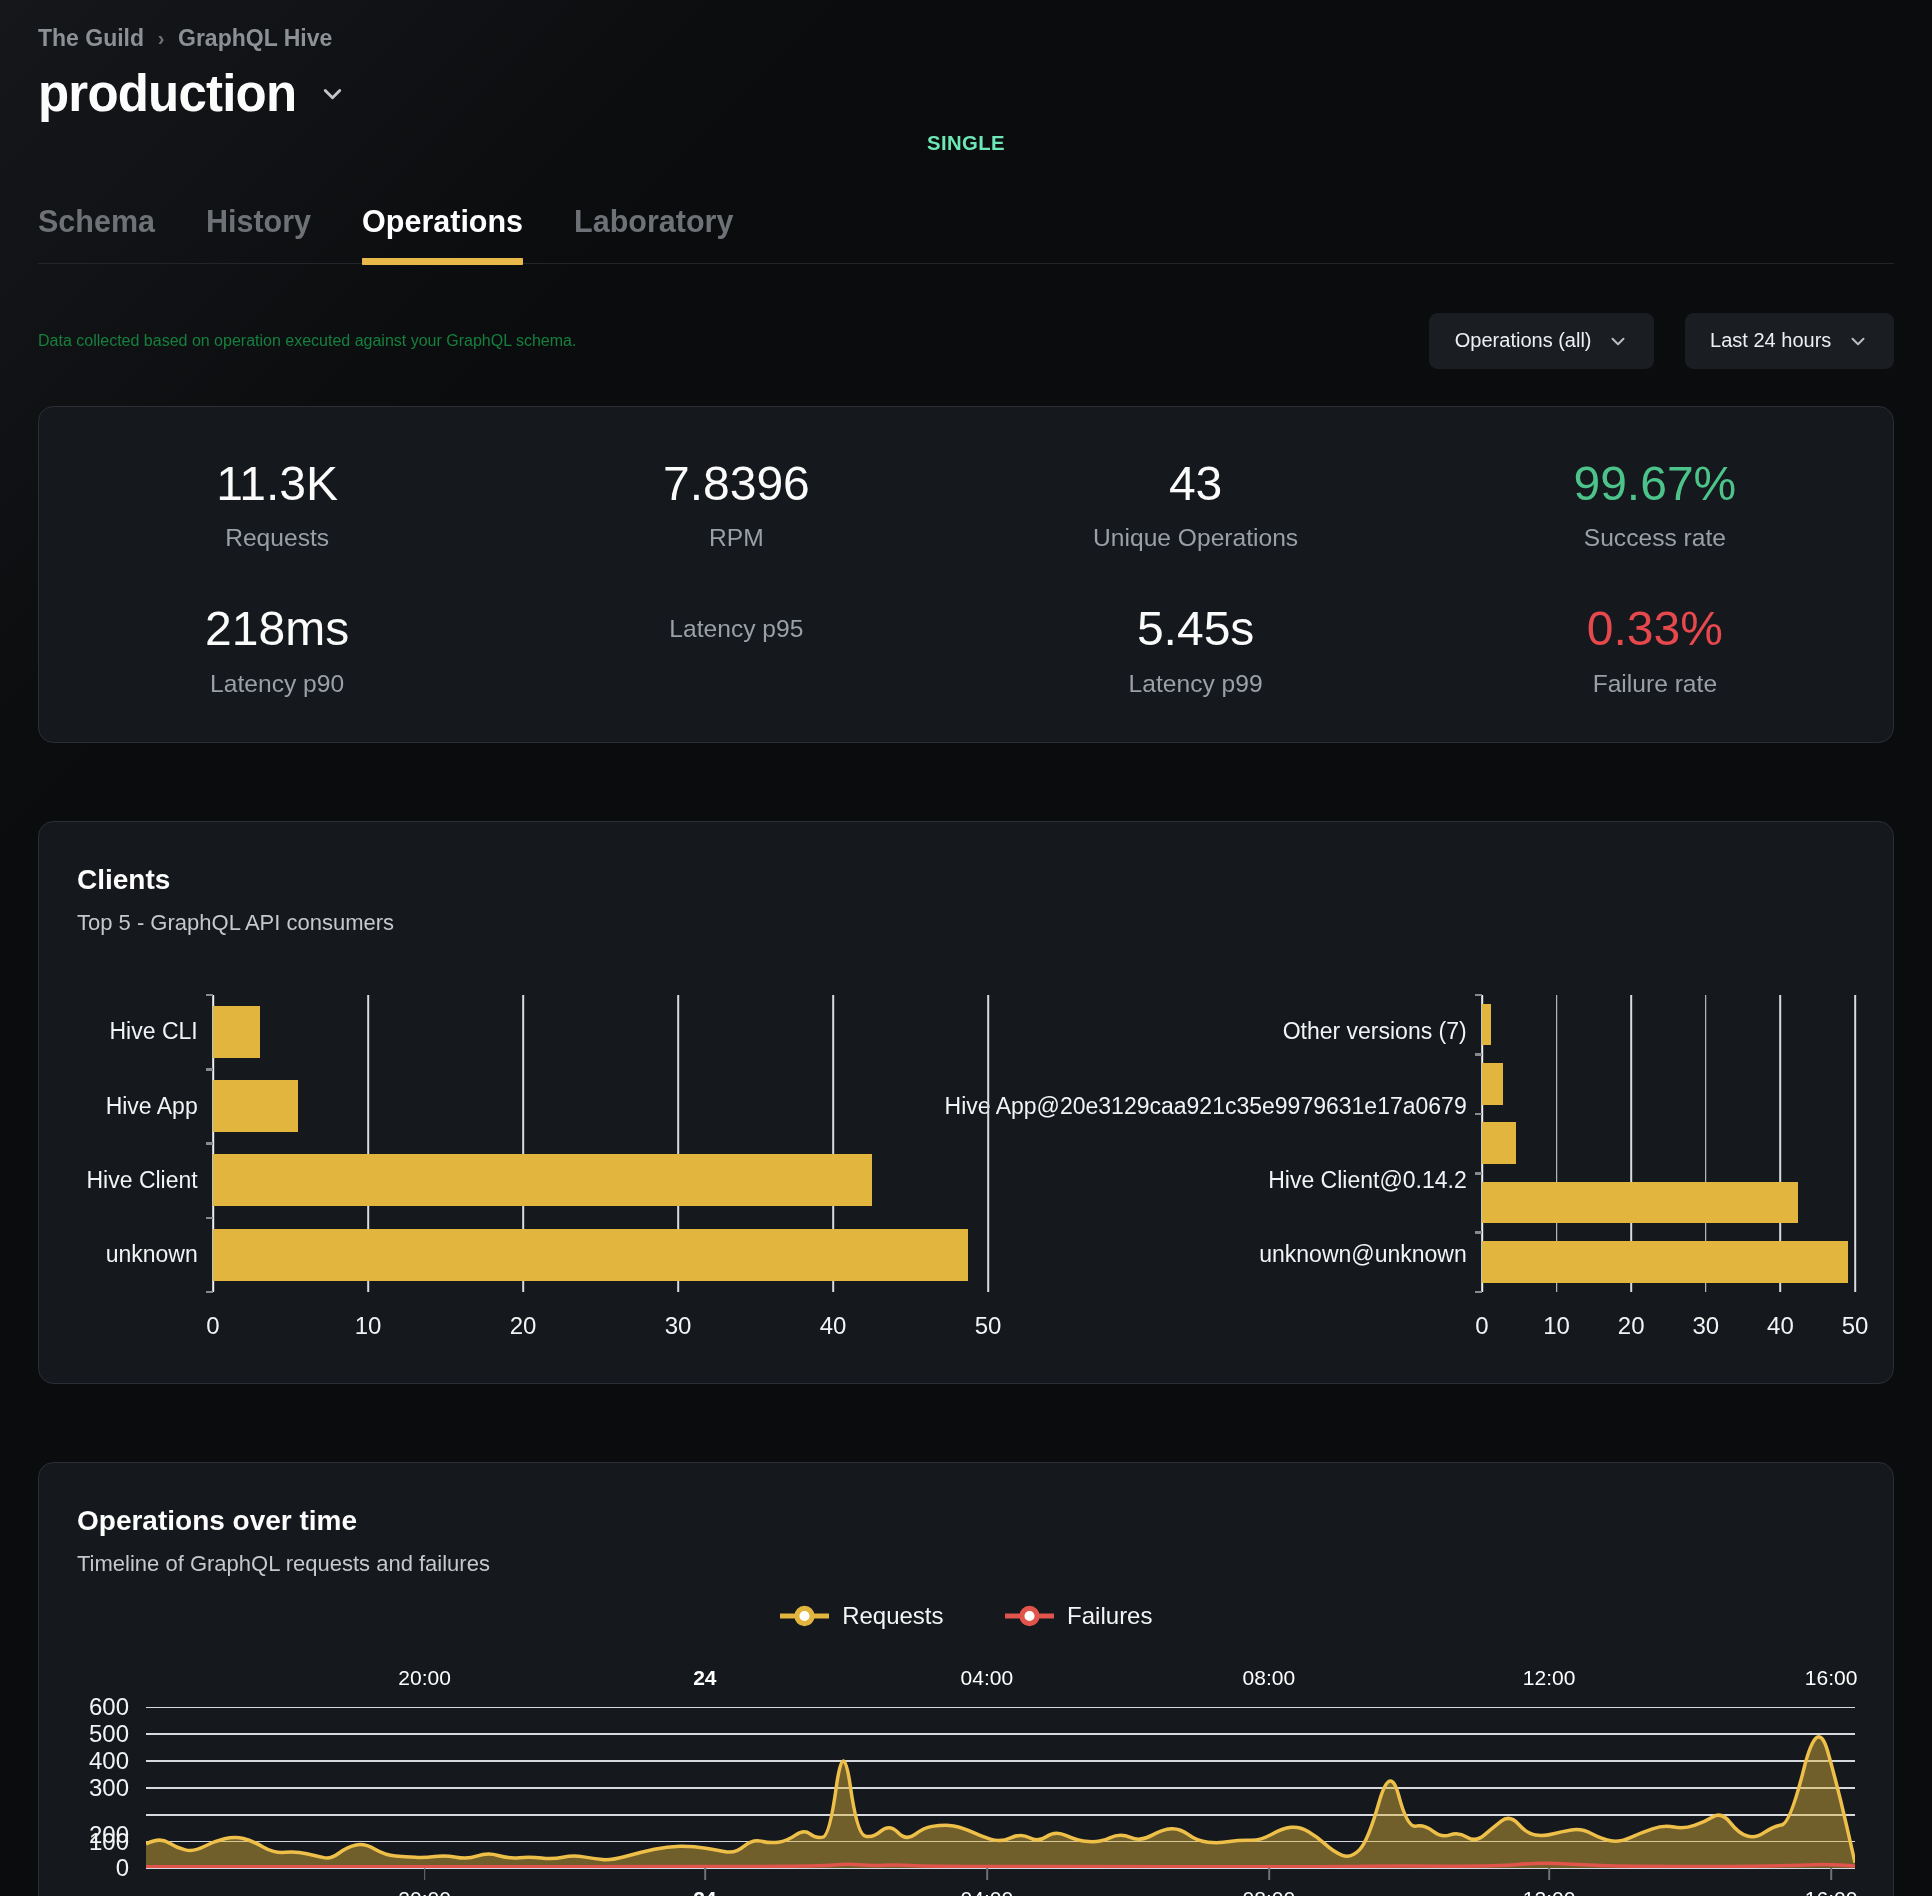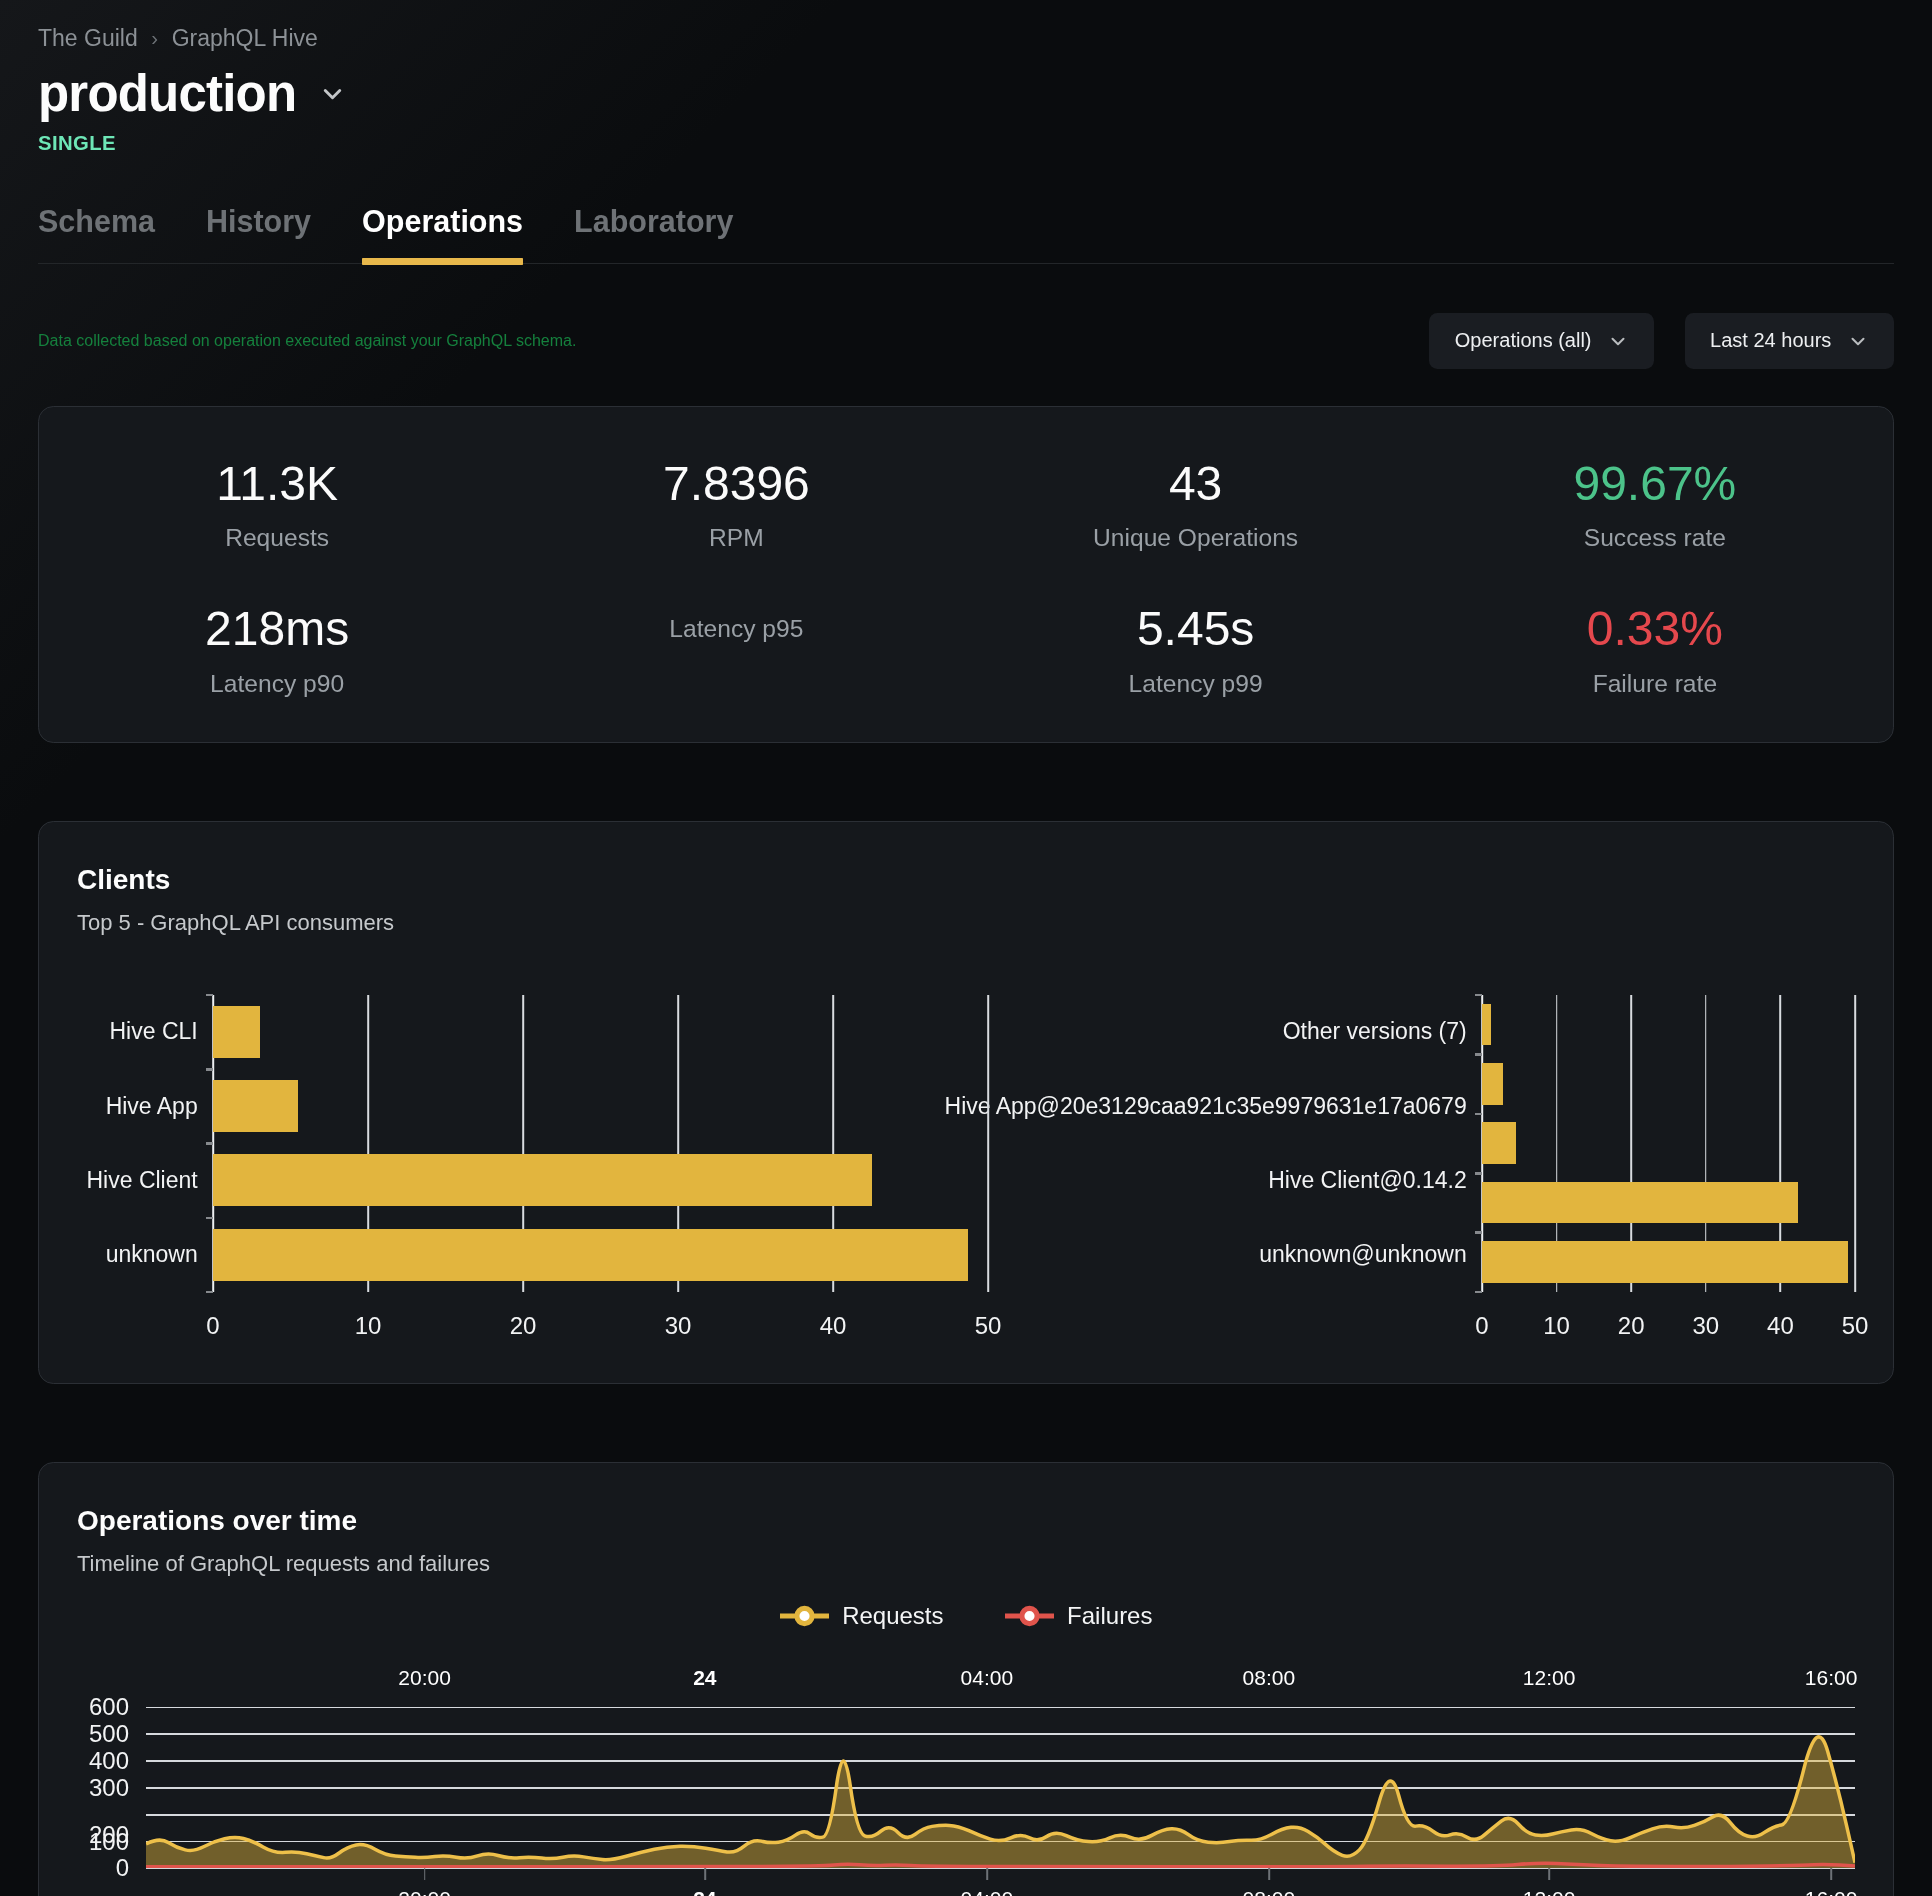--- a/index.html
+++ b/index.html
@@ -7,26 +7,26 @@
   body {
     width: 1932px; height: 1897px;
     font-family: "Liberation Sans", sans-serif;
     color: #ffffff; overflow: hidden;
     background: linear-gradient(135deg, #15171a 0%, #0a0c0e 22%);
   }
   .page { padding: 0 38px; }
 
   
   .breadcrumb { padding-top: 25.4px; display: flex; align-items: center; gap: 13.6px;
-    font-size: 23px; color: #8c9196; }
+    font-size: 23px; color: #8c9196; font-weight: bold; }
   .breadcrumb .sep { color: #6d7277; font-size: 20.3px; }
   .target-row { display: flex; align-items: center; gap: 22px; margin-top: 12px; }
   .target-title { font-size: 51px; font-weight: 700; letter-spacing: -0.8px; color: #fcfcfc; }
   .title-chevron { color: #c3c6c9; display: flex; }
-  .badge { margin-top: 8.5px; font-size: 20.3px; font-weight: 700; letter-spacing: 0.4px; color: #6ee7b7; }
+  .badge { margin-top: 8.5px; font-size: 20.3px; font-weight: 700; letter-spacing: 0.4px; color: #6ee7b7; text-align: center; }
 
   
   .tabs { margin-top: 49px; display: flex; gap: 51px; border-bottom: 1.7px solid #232629; }
   .tab { position: relative; font-size: 30.5px; font-weight: 700; color: #6e7276;
     padding-bottom: 24px; cursor: pointer; }
   .tab.active { color: #ffffff; }
   .tab-underline { position: absolute; left: 0; right: 0; bottom: -1.7px; height: 6.8px;
     background: #e8b84b; border-radius: 0.8px; }
 
   

